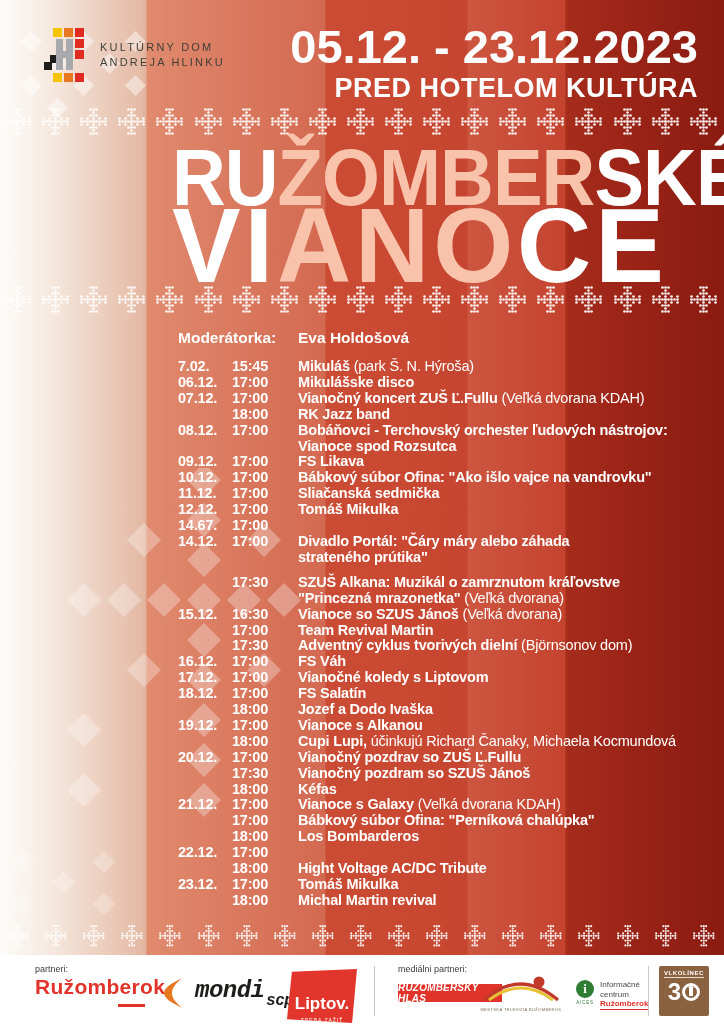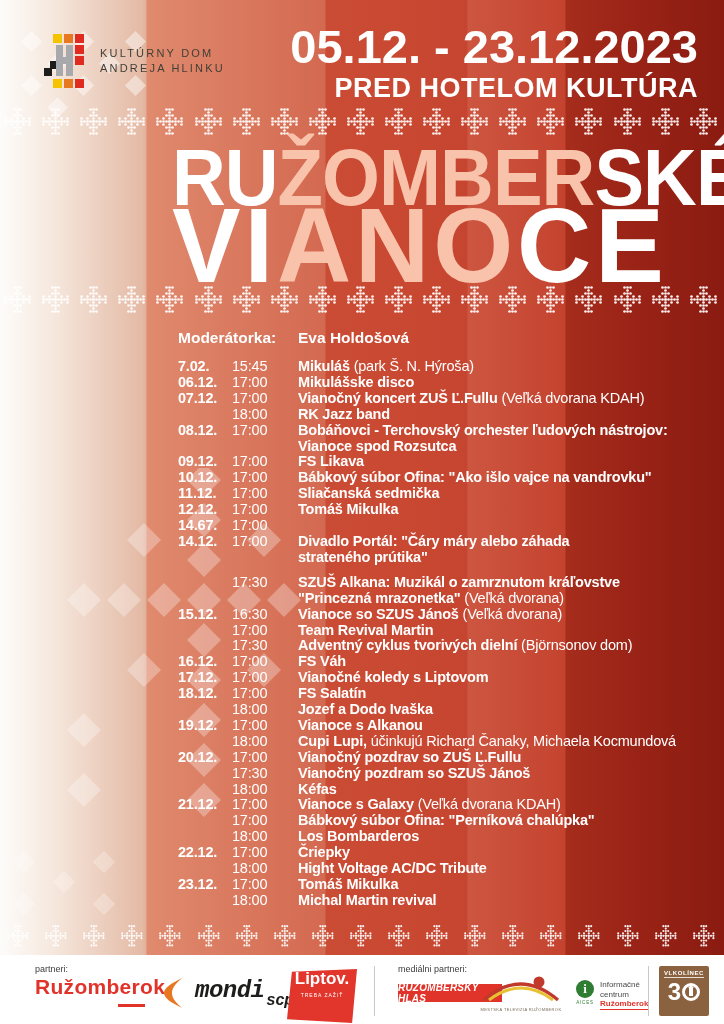--- a/index.html
+++ b/index.html
@@ -8,21 +8,21 @@
     font-family:"Liberation Sans",sans-serif;
     background:linear-gradient(90deg,
       #fdfcfa 0px,#f6e9df 50px,#e4baa5 142px,#e2b09a 146px,
       #e08a6e 147px,#d36950 325px,
       #cb4c34 326px,#c64530 467px,
       #cd5640 468px,#c4432f 565px,
       #a62d1c 566px,#9a2317 635px,#8a1b10 724px);
   }
   .decor{position:absolute;pointer-events:none;}
   
-  .kdah{position:absolute;left:44px;top:32px;display:flex;align-items:center;}
+  .kdah{position:absolute;left:44px;top:26px;display:flex;align-items:center;}
   .kdah-text{margin-left:8px;font-size:11px;letter-spacing:2.2px;color:#3f3f37;line-height:15px;white-space:nowrap;}
   .hdr-right{position:absolute;right:26px;top:22px;text-align:right;color:#fff;}
   .hdr-dates{font-size:47px;font-weight:bold;letter-spacing:0;line-height:1.05;white-space:nowrap;}
   .hdr-venue{font-size:27px;font-weight:bold;letter-spacing:.5px;margin-top:2px;white-space:nowrap;}
   
   .snow-row{position:absolute;left:0;width:724px;display:flex;justify-content:space-around;align-items:center;}
   .snow-top{top:106px;height:34px;}
   .snow-mid{top:284px;height:34px;}
   .snow-bot{top:922px;height:30px;}
   .snow-bot svg{width:24px;height:24px;}
@@ -31,34 +31,34 @@
   .title-line{position:absolute;left:172px;font-weight:bold;line-height:1;white-space:nowrap;transform-origin:left top;}
   #title-line1{top:138px;font-size:80px;letter-spacing:-1px;transform:scaleX(.93);}
   #title-line2{top:192px;font-size:106px;letter-spacing:4px;transform:scaleX(.97);}
   
   .schedule{position:absolute;left:178px;top:329px;width:540px;color:#fff;}
   .mod-row{display:flex;font-size:15.5px;font-weight:bold;margin-bottom:12px;}
   .mod-label{width:120px;}
   .srow{display:flex;font-size:14.5px;line-height:15.9px;letter-spacing:-.2px;white-space:nowrap;}
   .srow.gap{margin-top:9px;}
   .sdate{width:54px;font-weight:bold;}
-  .stime{width:66px;font-weight:normal;}
+  .stime{width:66px;font-weight:bold;}
   .stext{flex:1;}
   .stext .b{font-weight:bold;}
   .stext .n{font-weight:normal;}
   
   .footer{position:absolute;left:0;top:955px;width:724px;height:69px;background:#ffffff;}
   .flabel{position:absolute;font-size:9px;color:#3c3c3c;}
   .rzk{position:absolute;left:35px;top:975px;font-size:21px;font-weight:bold;color:#e1332a;letter-spacing:.3px;}
   .rzk-under{position:absolute;left:118px;top:1004px;width:27px;height:3px;background:#e1332a;}
   .mondi{position:absolute;left:162px;top:977px;display:flex;align-items:flex-start;}
   .mondi-main{font-size:24px;font-weight:bold;font-style:italic;color:#1d1d1b;letter-spacing:-.5px;margin-left:11px;font-family:Liberation Mono, monospace;}
   .mondi-sub{font-size:16px;font-weight:bold;font-style:italic;color:#1d1d1b;margin:14px 0 0 2px;}
   .liptov{position:absolute;left:287px;top:969px;width:70px;height:54px;background:#e2352b;
-    clip-path:polygon(7% 5%,100% 0%,93% 100%,0% 93%);display:flex;flex-direction:column;align-items:center;justify-content:flex-start;color:#fff;}
+    clip-path:polygon(7% 5%,100% 0%,93% 100%,0% 93%);display:flex;flex-direction:column;align-items:center;justify-content:flex-end;color:#fff;}
   .liptov-main{font-size:17px;font-weight:bold;}
   .liptov-sub{font-size:5px;letter-spacing:1px;margin-top:3px;}
   .vdiv{position:absolute;top:966px;width:1px;height:50px;background:#c9c9c9;}
   .hlas{position:absolute;left:398px;top:984px;width:104px;height:18px;background:#e0342a;color:#fff;
     display:flex;align-items:center;justify-content:center;font-size:10px;font-weight:bold;font-style:italic;letter-spacing:.2px;}
   .mtr{position:absolute;left:478px;top:976px;width:86px;text-align:center;}
   .mtr-caption{font-size:4px;color:#7a6a5a;letter-spacing:.4px;margin-top:1px;white-space:nowrap;}
   .ic{position:absolute;left:575px;top:980px;display:flex;}
   .ic-badge{width:20px;display:flex;flex-direction:column;align-items:center;}
   .ic-circle{width:18px;height:18px;border-radius:50%;background:#2e7d32;color:#fff;display:flex;align-items:center;justify-content:center;
@@ -2367,21 +2367,20 @@
           <span class="stext"><span class="b">Bábkový súbor Ofina: "Perníková chalúpka"</span></span>
         </div>
         <div class="srow">
           <span class="sdate"></span>
           <span class="stime">18:00</span>
           <span class="stext"><span class="b">Los Bombarderos</span></span>
         </div>
         <div class="srow">
           <span class="sdate">22.12.</span>
           <span class="stime">17:00</span>
-          <span class="stext"><span class="b">Čriepky</span></span>
         </div>
         <div class="srow">
           <span class="sdate"></span>
           <span class="stime">18:00</span>
           <span class="stext"><span class="b">Hight Voltage AC/DC Tribute</span></span>
         </div>
         <div class="srow">
           <span class="sdate">23.12.</span>
           <span class="stime">17:00</span>
           <span class="stext"><span class="b">Tomáš Mikulka</span></span>

